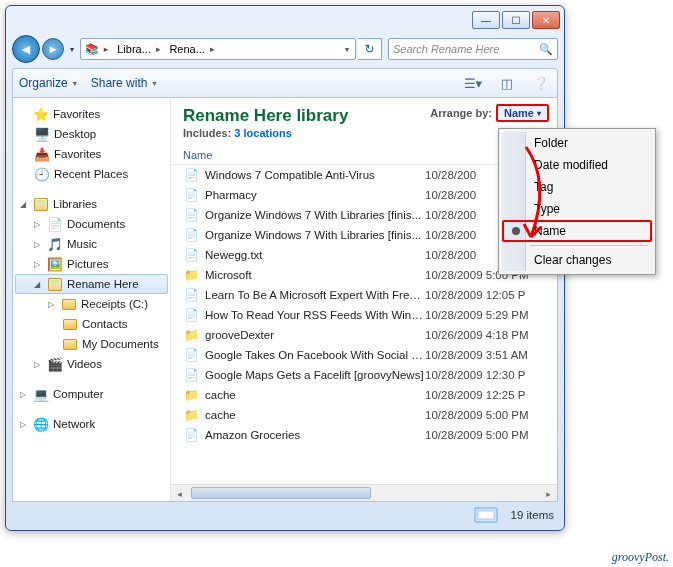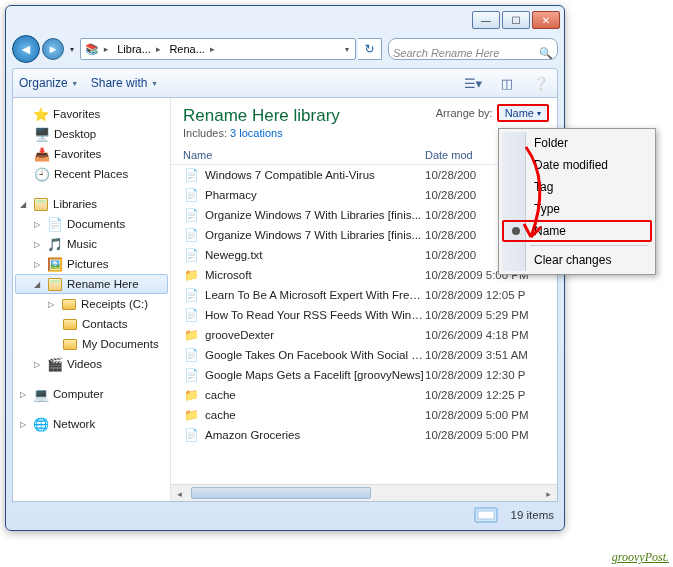--- a/index.html
+++ b/index.html
@@ -14,21 +14,21 @@
 
 .navbar { height: 30px; margin: 0 6px; display: flex; align-items: center; gap: 2px; }
 .nav-back, .nav-fwd { width: 28px; height: 28px; border-radius: 50%; background: radial-gradient(#6fbdf0, #1a6fb3); border: 1px solid #0b4b7a; display: flex; align-items: center; justify-content: center; color: #fff; font-size: 14px; cursor: pointer; }
 .nav-fwd { width: 22px; height: 22px; font-size:11px; opacity:.85; }
 .nav-drop { width: 12px; height: 20px; display:flex; align-items:center; justify-content:center; color:#335; font-size:8px; cursor:pointer; }
 .address { flex: 1; height: 22px; background: #fff; border: 1px solid #8ba8c8; border-radius: 2px; display: flex; align-items: center; font-size: 11px; overflow:hidden; }
 .crumb { padding: 0 4px; display:flex; align-items:center; gap:2px; height:100%; border-right:1px solid transparent; cursor:pointer; white-space:nowrap; }
 .crumb::after { content:"▸"; margin-left:3px; color:#555; font-size:9px; }
 .addr-drop { width:16px; text-align:center; color:#555; font-size:8px; cursor:pointer; }
 .refresh-btn { width:24px; height:22px; background:#fff; border:1px solid #8ba8c8; border-left:none; display:flex; align-items:center; justify-content:center; color:#1560a5; font-size:12px; cursor:pointer; }
-.search { width: 170px; height: 22px; background: #fff; border: 1px solid #8ba8c8; border-radius: 8px; margin-left: 4px; display: flex; padding: 8px 4px; font-size: 11px; color: #888; font-style: italic; position:relative; }
+.search { width: 170px; height: 22px; background: #fff; border: 1px solid #8ba8c8; border-radius: 2px; margin-left: 4px; display: flex; align-items: center; padding: 1px 4px; font-size: 11px; color: #888; font-style: italic; position:relative; }
 .search-icon { position:absolute; right:4px; color:#1560a5; font-style:normal; cursor:pointer; }
 
 .toolbar { height: 30px; margin: 4px 6px 0 6px; background: linear-gradient(#f9fcff, #e5eef9); border: 1px solid #b0c4de; border-radius: 3px 3px 0 0; display: flex; align-items: center; padding: 0 6px; font-size: 12px; color: #15428b; gap: 14px; }
 .tool-item { display:flex; align-items:center; gap:3px; cursor:pointer; }
 .tool-item::after { content:"▾"; font-size:8px; color:#4b6a96; margin-left:2px; }
 .toolbar .spacer { flex:1; }
 .tool-icon { width:20px; height:20px; display:flex; align-items:center; justify-content:center; cursor:pointer; color:#4b6a96; font-size:13px; }
 
 .body { position: absolute; top: 92px; left: 6px; right: 6px; bottom: 28px; background: #fff; border: 1px solid #b0c4de; border-top: none; display: flex; }
 
@@ -36,21 +36,21 @@
 .tree-section { margin-bottom: 10px; }
 .tree-row { display: flex; align-items: center; padding: 1px 4px; gap: 4px; cursor: pointer; white-space:nowrap; border:1px solid transparent; border-radius:2px; }
 .tree-row.sel { background: linear-gradient(#eaf3fd, #d7e8fb); border:1px solid #a6c8ea; }
 .tree-arrow { width:9px; font-size:8px; color:#666; }
 .tree-icon { width:16px; height:16px; display:flex; align-items:center; justify-content:center; font-size:13px; }
 .ind1 { padding-left: 18px; }
 .ind2 { padding-left: 32px; }
 .ind3 { padding-left: 46px; }
 
 .content { flex: 1; display: flex; flex-direction: column; overflow:hidden; }
-.lib-header { padding: 8px 12px 6px 12px; }
+.lib-header { padding: 8px 12px 6px 12px; font-weight: bold; }
 .lib-title { color: #0b6b3a; font-size: 17px; }
 .lib-sub { font-size: 11px; color: #555; margin-top:1px; }
 .lib-sub a { color: #0066cc; text-decoration: none; cursor:pointer; }
 .arrange { position: absolute; top: 6px; right: 8px; font-size: 11px; color: #555; display:flex; align-items:center; gap:4px; }
 .arrange-btn { border: 2px solid #e00; padding: 1px 6px; display:flex; align-items:center; gap:3px; color:#15428b; cursor:pointer; background:#eaf2fb; border-radius:2px; }
 .arrange-btn::after { content:"▾"; font-size:8px; }
 
 .columns { display: flex; padding: 4px 0 3px 12px; font-size: 11px; color: #3a5a8a; border-bottom: 1px solid #e4e9f0; }
 .col-name { flex:1; }
 .col-date { width: 132px; }
@@ -74,21 +74,21 @@
 .context-menu { position:absolute; left:498px; top:128px; width:158px; background:#f4f4f4; border:1px solid #9a9a9a; box-shadow:2px 2px 6px rgba(0,0,0,0.3); padding:3px; font-size:12px; }
 .menu-left-strip { position:absolute; left:3px; top:3px; bottom:3px; width:24px; background:linear-gradient(to right,#eaeef4,#e0e6ee); border-right:1px solid #c5ccd6; }
 .menu-item { position:relative; padding:4px 8px 4px 32px; cursor:pointer; border-radius:2px; }
 .menu-item.sel { border:2px solid #e00; padding:2px 6px 2px 30px; }
 .menu-radio { position:absolute; left:8px; top:50%; transform:translateY(-50%); width:8px; height:8px; border-radius:50%; background:#555; }
 .menu-sep { height:1px; background:#c5ccd6; margin:3px 4px 3px 28px; }
 
 .red-arrow { position:absolute; left:516px; top:142px; pointer-events:none; }
 .red-arrow svg { width:50px; height:110px; }
 
-.watermark { position:absolute; right:4px; bottom:2px; font-size:12px; color:#4d7c0f; font-style:italic; font-family:Georgia,serif;text-decoration:underline; }
+.watermark { position:absolute; right:4px; bottom:2px; font-size:12px; color:#0c4a6e; font-style:italic; font-family:Georgia,serif; }
 
 .ico-folder { width:14px; height:11px; background:linear-gradient(#ffe9a8,#f3c24e); border:1px solid #c79a2a; border-radius:1px; }
 .ico-lib { width:14px; height:13px; background:linear-gradient(#fff3d0,#f0d080); border:1px solid #c79a2a; border-radius:1px; position:relative;}
 .ico-lib::before{content:"";position:absolute;left:1px;top:1px;right:1px;height:3px;background:#cde8b0;}
 </style>
 </head>
 <body>
 
 <div class="window">
 
@@ -229,21 +229,20 @@
           <span>Includes:</span>
           <a>3 locations</a>
         </div>
         <div class="arrange">
           <span>Arrange by:</span>
           <span class="arrange-btn">Name</span>
         </div>
       </div>
       <div class="columns">
         <div class="col-name">Name</div>
-        <div class="col-date">Date mod</div>
       </div>
       <div class="file-list" id="file-list">
           <div class="file-row">
             <span class="file-icon">📄</span>
             <span class="file-name">Windows 7 Compatible Anti-Virus</span>
             <span class="file-date">10/28/200</span>
           </div>
           <div class="file-row">
             <span class="file-icon">📄</span>
             <span class="file-name">Pharmacy</span>

